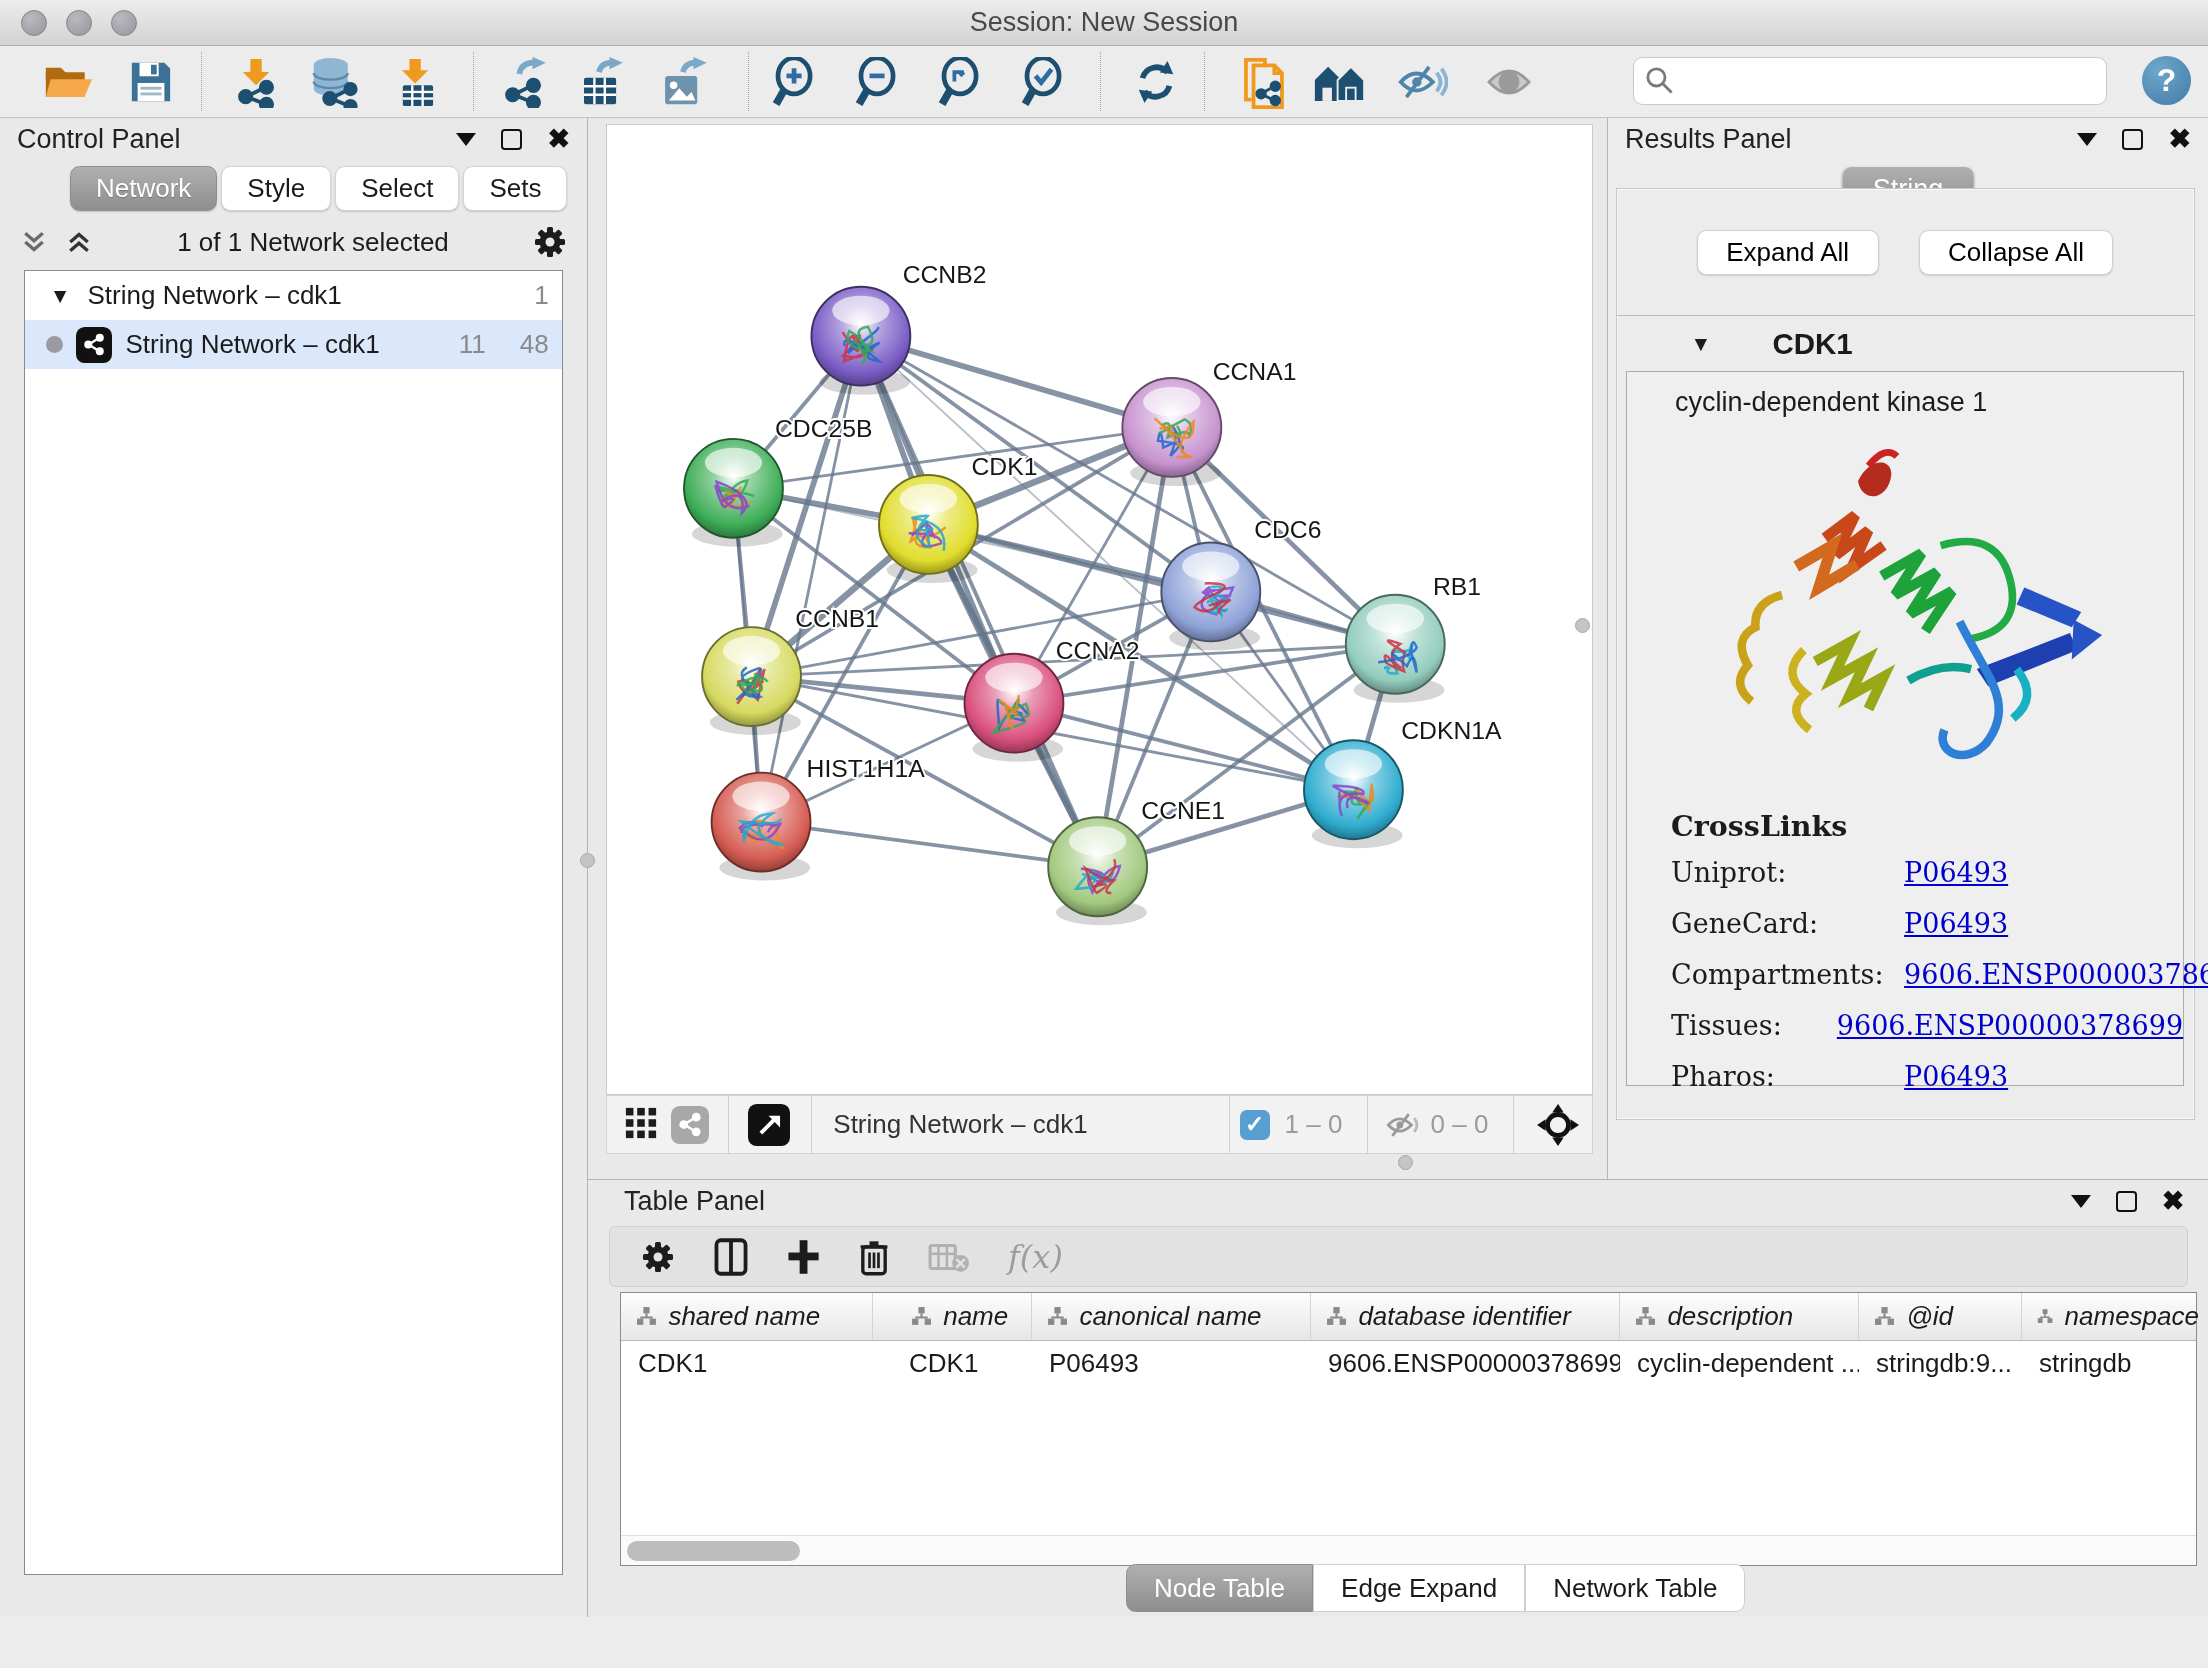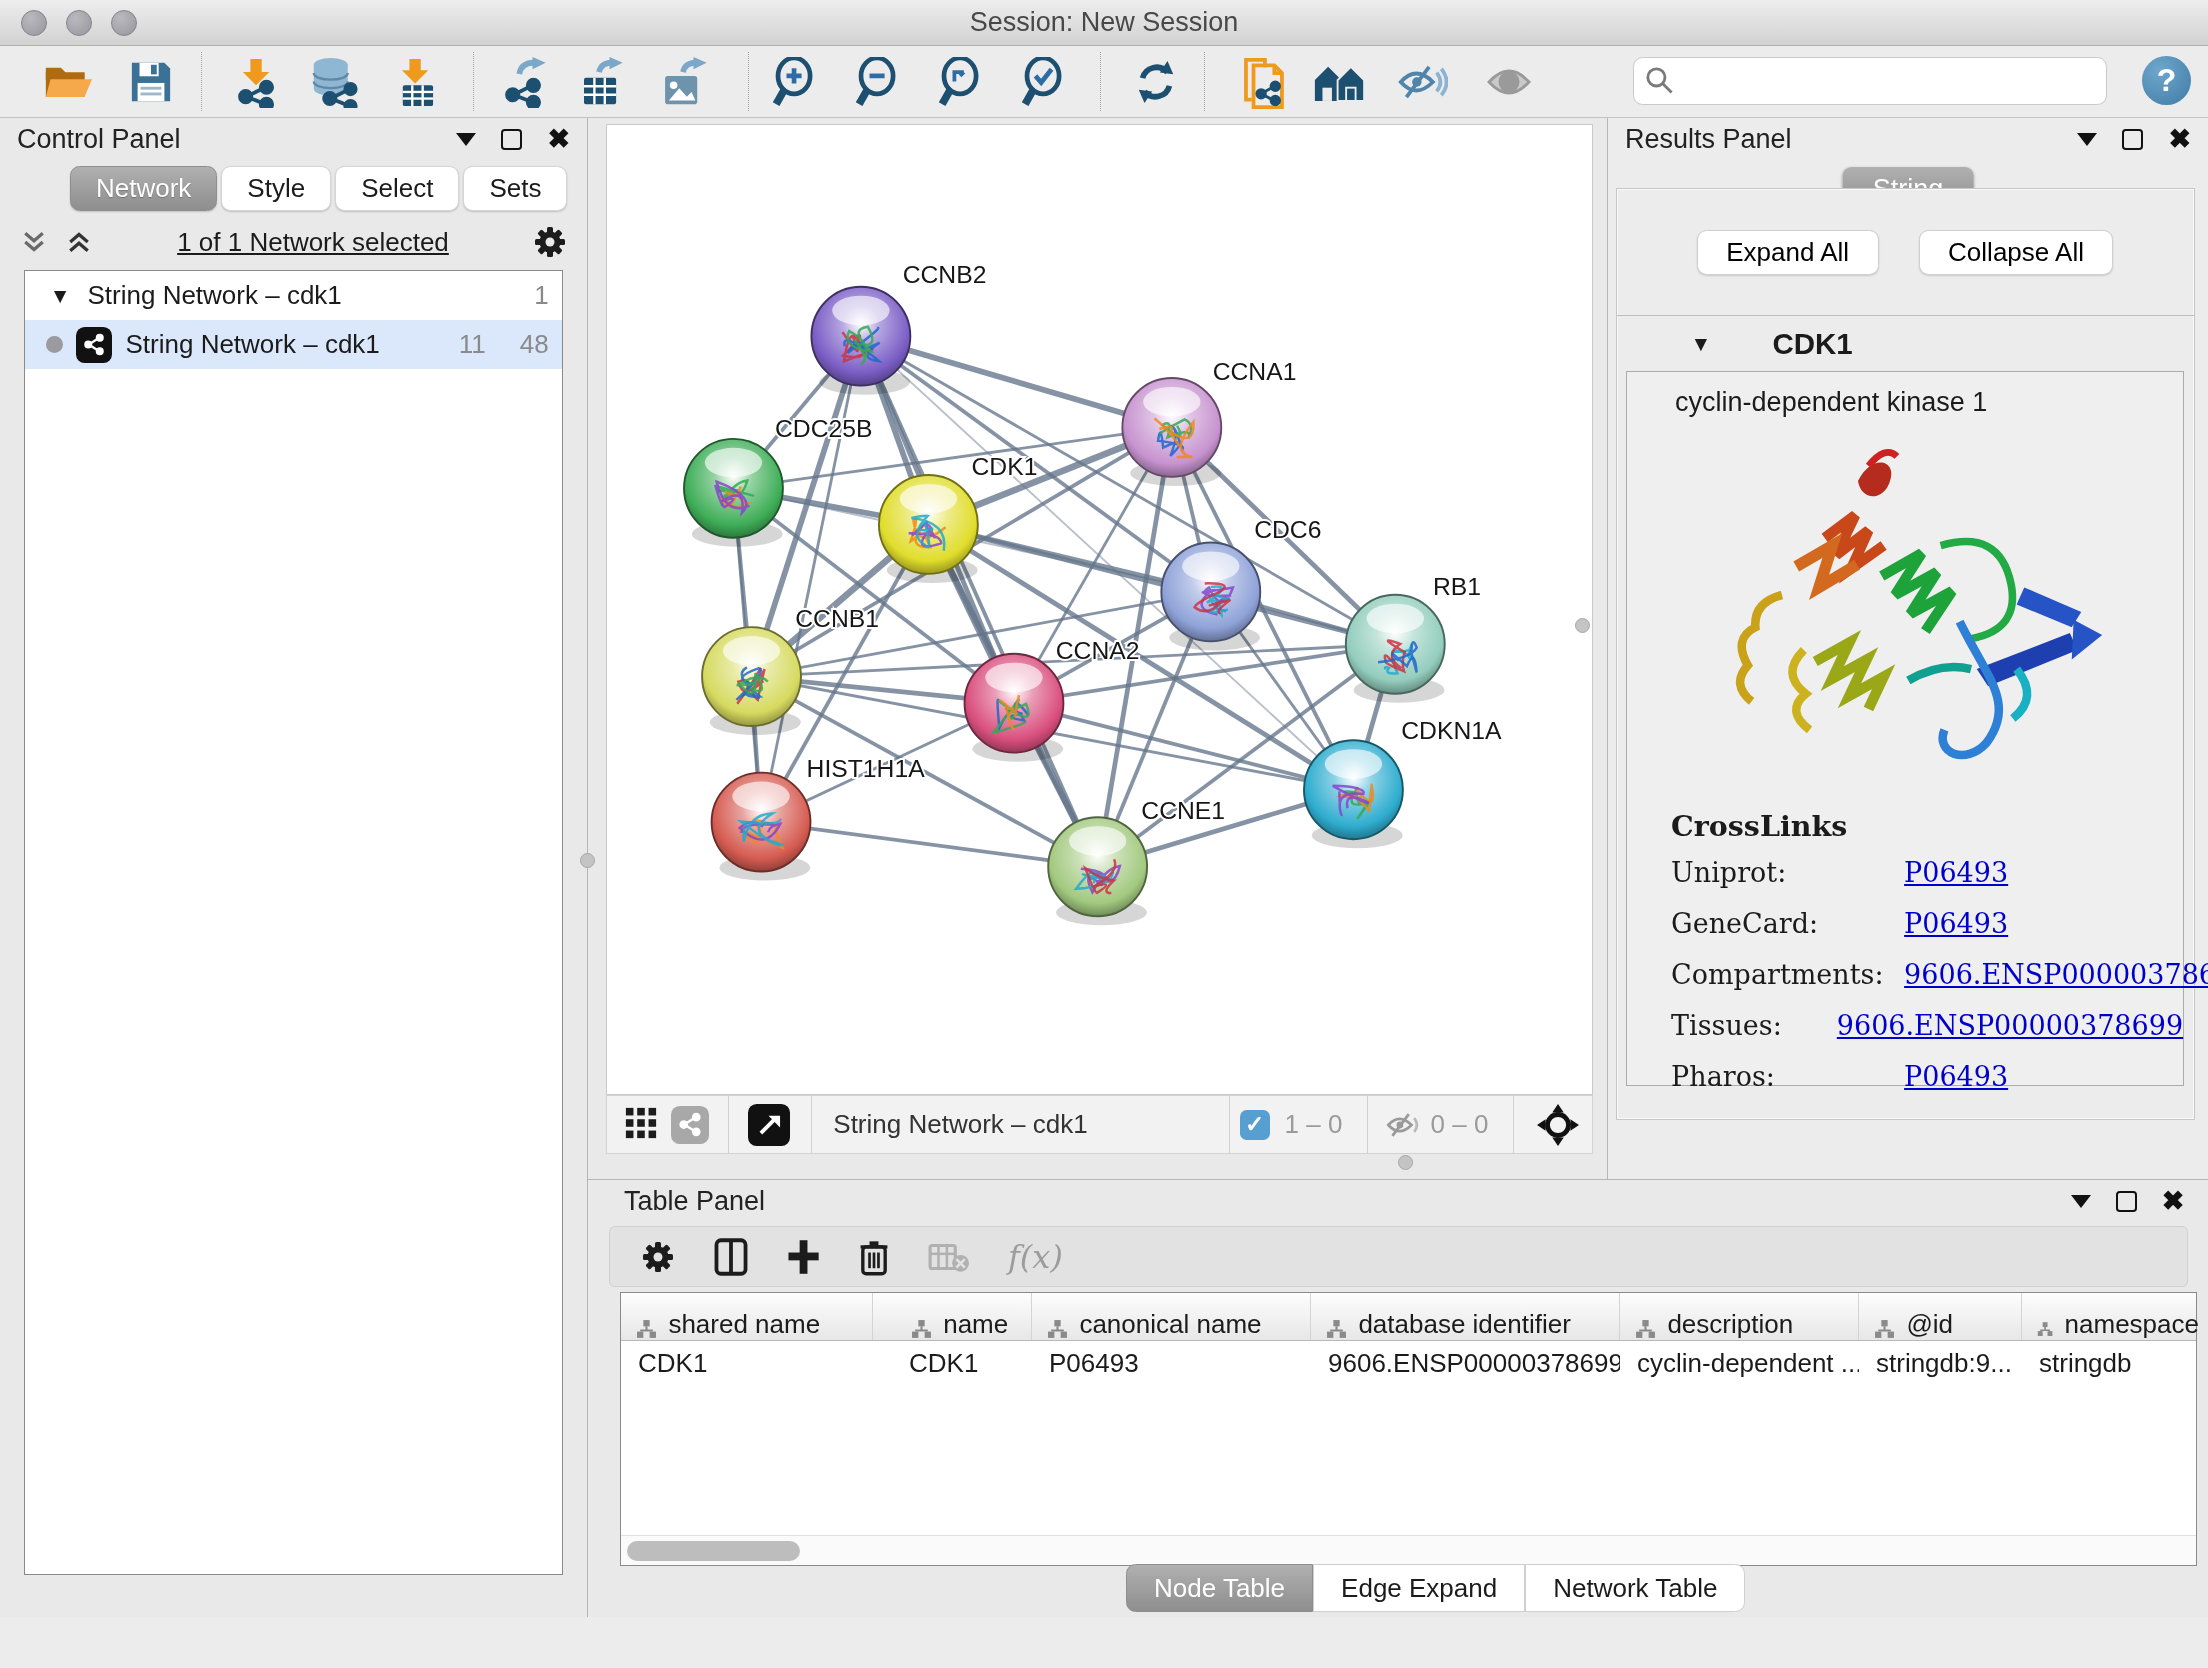--- a/index.html
+++ b/index.html
@@ -31,21 +31,21 @@
   .icon-tri { width:0; height:0; border-left:10.5px solid transparent; border-right:10.5px solid transparent; border-top:13.3px solid #111; display:inline-block; }
   .icon-float { width:21px; height:21px; border:2.9px solid #111; border-radius:3.8px; display:inline-block; }
   .icon-x { font-size:27px; font-weight:bold; color:#111; line-height:1; }
 
   
   .control-panel { position:absolute; left:0; top:118px; width:588px; height:1499px; background:#e9e9e9; border-right:1px solid #b5b5b5; }
   .tabs-row { display:flex; gap:4px; padding:5.7px 0 7.6px 70px; }
   .tab { height:45px; padding:0 25px; font-size:26px; display:flex; align-items:center; justify-content:center;
     background:#fff; border:1px solid #d4d4d4; border-radius:9.5px; box-shadow:0 1px 1.9px rgba(0,0,0,.18); cursor:pointer; }
   .tab.sel { background:linear-gradient(#b0b0b0,#8e8e8e); color:#fff; border-color:#8e8e8e; text-shadow:0 1px 1px rgba(0,0,0,.25); }
-  .net-status-row { display:flex; align-items:center; height:48px; padding:0 19px;text-decoration:underline; }
+  .net-status-row { display:flex; align-items:center; height:48px; padding:0 19px; }
   .net-status-text { flex:1; text-align:center; font-size:26px; }
   .net-list { margin:3.8px 24px 0 24px; height:1305px; background:#fff; border:1.9px solid #8a8a8a; }
   .tree-row { display:flex; align-items:center; height:49px; font-size:26px; padding:0 13.3px; }
   .tree-row .count { margin-left:auto; color:#8a8a8a; }
   .tree-row.child { background:#dbe7fb; }
   .dot-gray { width:17px; height:17px; border-radius:50%; background:#9a9aa0; margin:0 13.3px 0 7.6px; }
   .share-badge { width:36px; height:36px; background:#111; border-radius:8.6px; display:flex; align-items:center; justify-content:center; margin-right:13.3px; }
 
   
   .network-view { position:absolute; left:588px; top:118px; width:1020px; height:1061px; background:#e9e9e9; }
@@ -74,21 +74,21 @@
   .xl-row { display:flex; margin-bottom:20px;gap:31px; }
   .xl-label { width:202px; font-size:27px; }
   .xl-value a { color:#0000cc; font-size:27px; }
 
   
   .table-panel { position:absolute; left:588px; top:1179px; width:1621px; height:438px; background:#e9e9e9; border-top:1px solid #b5b5b5; }
   .tp-toolbar { position:absolute; left:21px; top:46px; width:1579px; height:61px; background:#e2e2e2; border:1px solid #d0d0d0; border-radius:5.7px; display:flex; align-items:center; gap:38px; padding-left:30px; }
   .fx { font-family:"DejaVu Serif", serif; font-style:italic; font-size:32px; color:#9c9c9c; }
   .node-table { position:absolute; left:32px; top:112px; width:1577px; height:274px; background:#fff; border:1.9px solid #8a8a8a; display:flex; flex-direction:column; }
   .nt-header { display:flex; height:48px; background:linear-gradient(#fdfdfd,#e7e7e7); border-bottom:1px solid #b9b9b9; flex:0 0 auto; }
-  .nt-col { display:flex; align-items:flex-end; gap:11.4px; padding-left:15px; font-size:26px; border-right:1px solid #d4d4d4; overflow:hidden; white-space:nowrap; flex:0 0 auto; }
+  .nt-col { display:flex; align-items:center; gap:11.4px; padding-left:15px; font-size:26px; border-right:1px solid #d4d4d4; overflow:hidden; white-space:nowrap; flex:0 0 auto;font-style:italic; }
   .nt-rowline { display:flex; height:44px; flex:0 0 auto; }
   .nt-cell { padding-left:17px; font-size:26px; display:flex; align-items:center; overflow:hidden; white-space:nowrap; flex:0 0 auto; }
   .nt-scroll { margin-top:auto; height:30px; border-top:1px solid #e0e0e0; background:#fafafa; position:relative; flex:0 0 auto; }
   .nt-thumb { position:absolute; left:5.7px; top:4.8px; width:173px; height:20px; background:#bdbdbd; border-radius:10.5px; }
   .table-tabs { position:absolute; left:538px; top:384px; display:flex; }
   .ttab { height:48px; padding:0 27px; font-size:26px; display:flex; align-items:center; background:#fff; border:1px solid #cfcfcf; cursor:pointer; }
   .ttab.first { border-radius:9.5px 0 0 9.5px; }
   .ttab.last { border-radius:0 9.5px 9.5px 0; }
   .ttab.sel { background:linear-gradient(#b0b0b0,#8e8e8e); color:#fff; border-color:#8e8e8e; }
 

